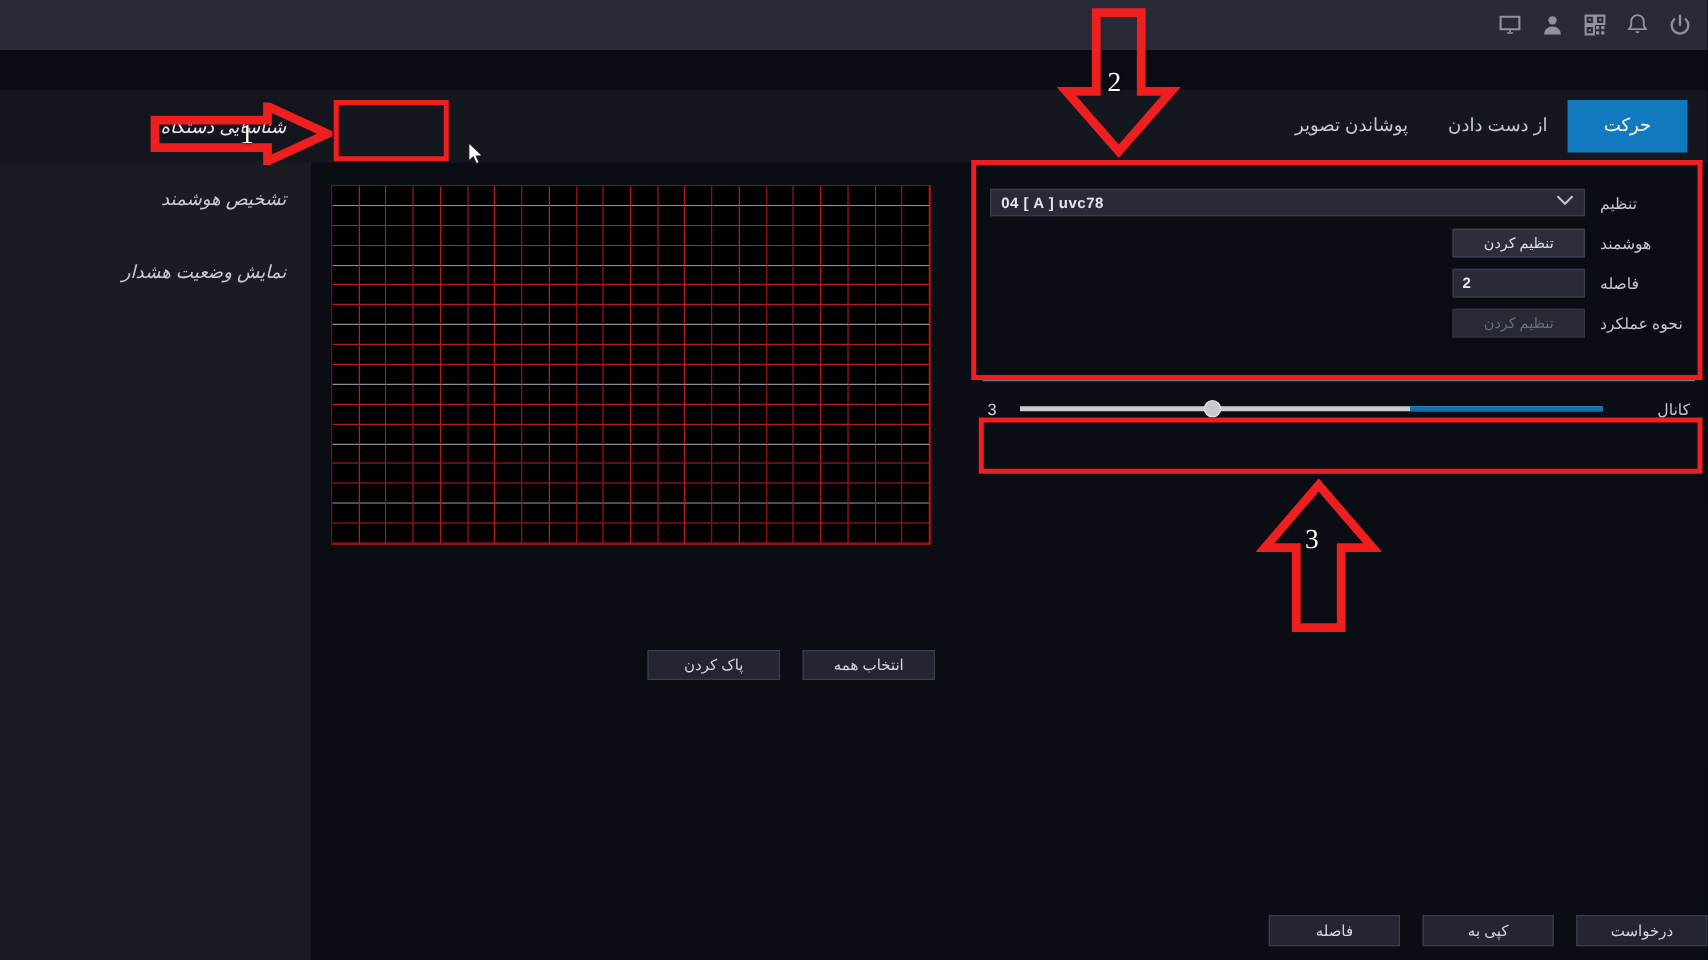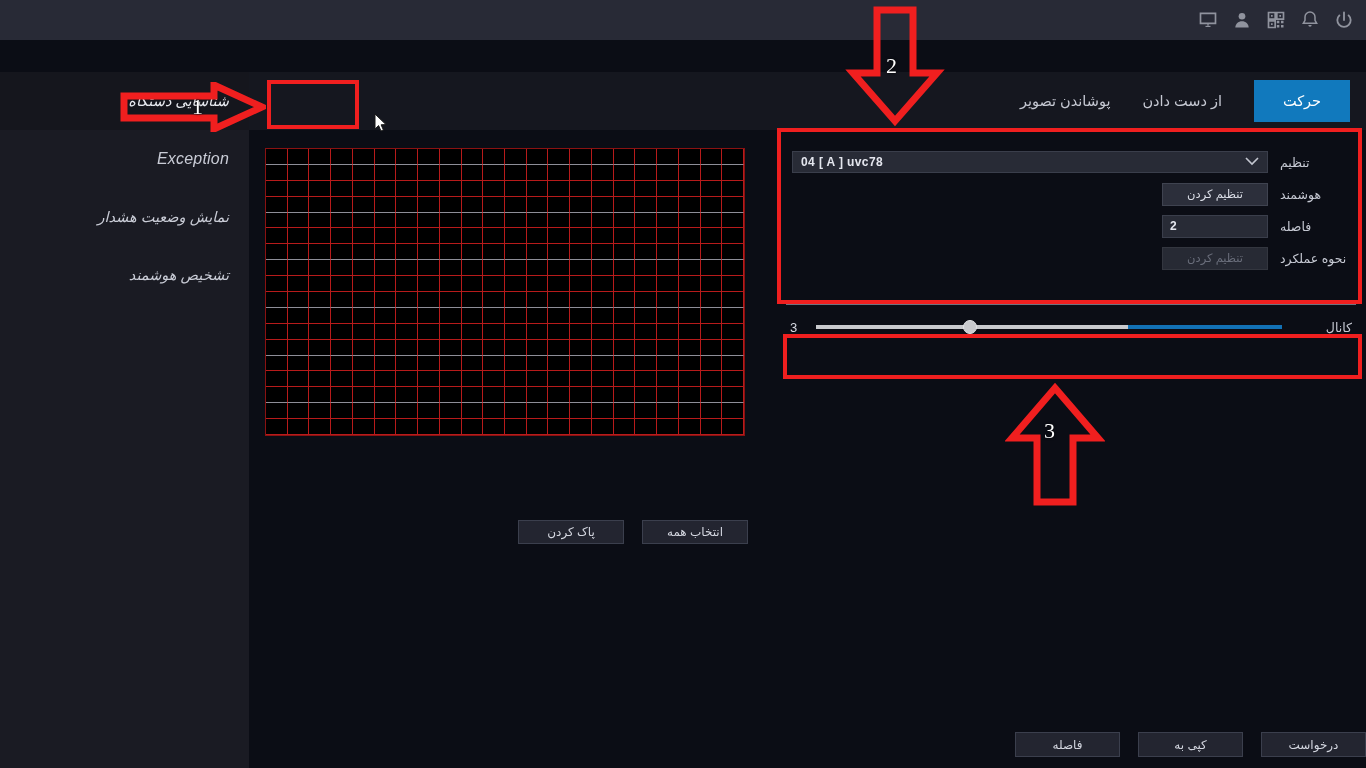--- a/index.html
+++ b/index.html
@@ -64,21 +64,21 @@
   .tabbar {
     position: absolute; top: 0; left: 0; width: 1117px; height: 58px;
     background: #15171f; direction: rtl;
     display: flex; align-items: center; padding-right: 16px; gap: 0;
   }
   .tab {
     height: 42px; min-width: 96px; padding: 0 16px;
     display: flex; align-items: center; justify-content: center;
     color: #c6c9d3; font-size: 14.5px; white-space: nowrap; cursor: pointer;
   }
-  .tab.active { background: #1179bd; color: #ffffff; margin-left: 16px; }
+  .tab.active { background: #1179bd; color: #ffffff; }
 
   
   .gridwrap { position: absolute; left: 16px; top: 76px; }
   .motion-grid {
     width: 480px; height: 288px;
     background: #000000;
     position: relative;
     border: 1px solid #8a1212;
   }
   .motion-grid .cell {
@@ -255,28 +255,25 @@
           </svg>
       </span>
     </div>
   </div>
 
 
   <div class="sidebar">
     <div class="side-item active">
       <span>شناسایی دستگاه</span>
     </div>
-    <div class="side-item latin">
-      <span>Exception</span>
+    <div class="side-item">
+      <span>تشخیص هوشمند</span>
     </div>
     <div class="side-item">
       <span>نمایش وضعیت هشدار</span>
-    </div>
-    <div class="side-item">
-      <span>تشخیص هوشمند</span>
     </div>
   </div>
 
   <div class="content">
 
     <div class="tabbar">
       <div class="tab active">
         <span>حرکت</span>
       </div>
       <div class="tab">

